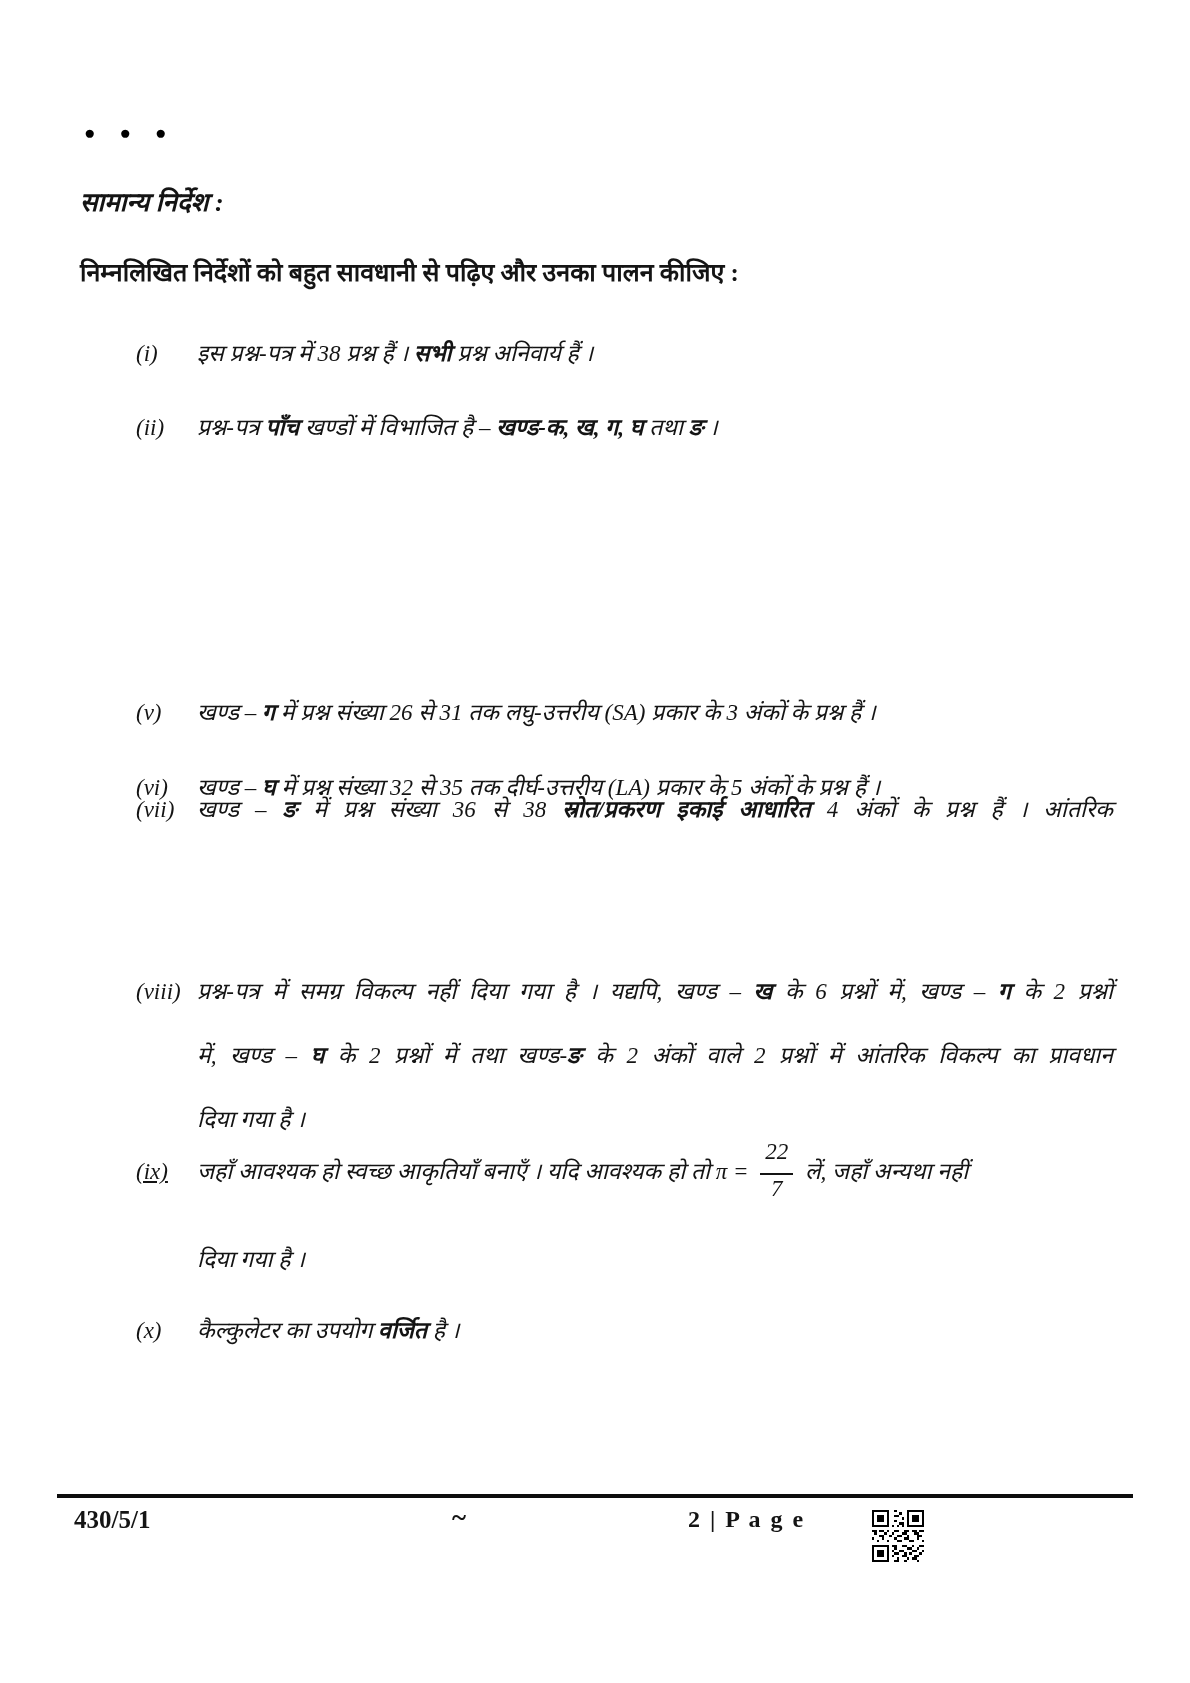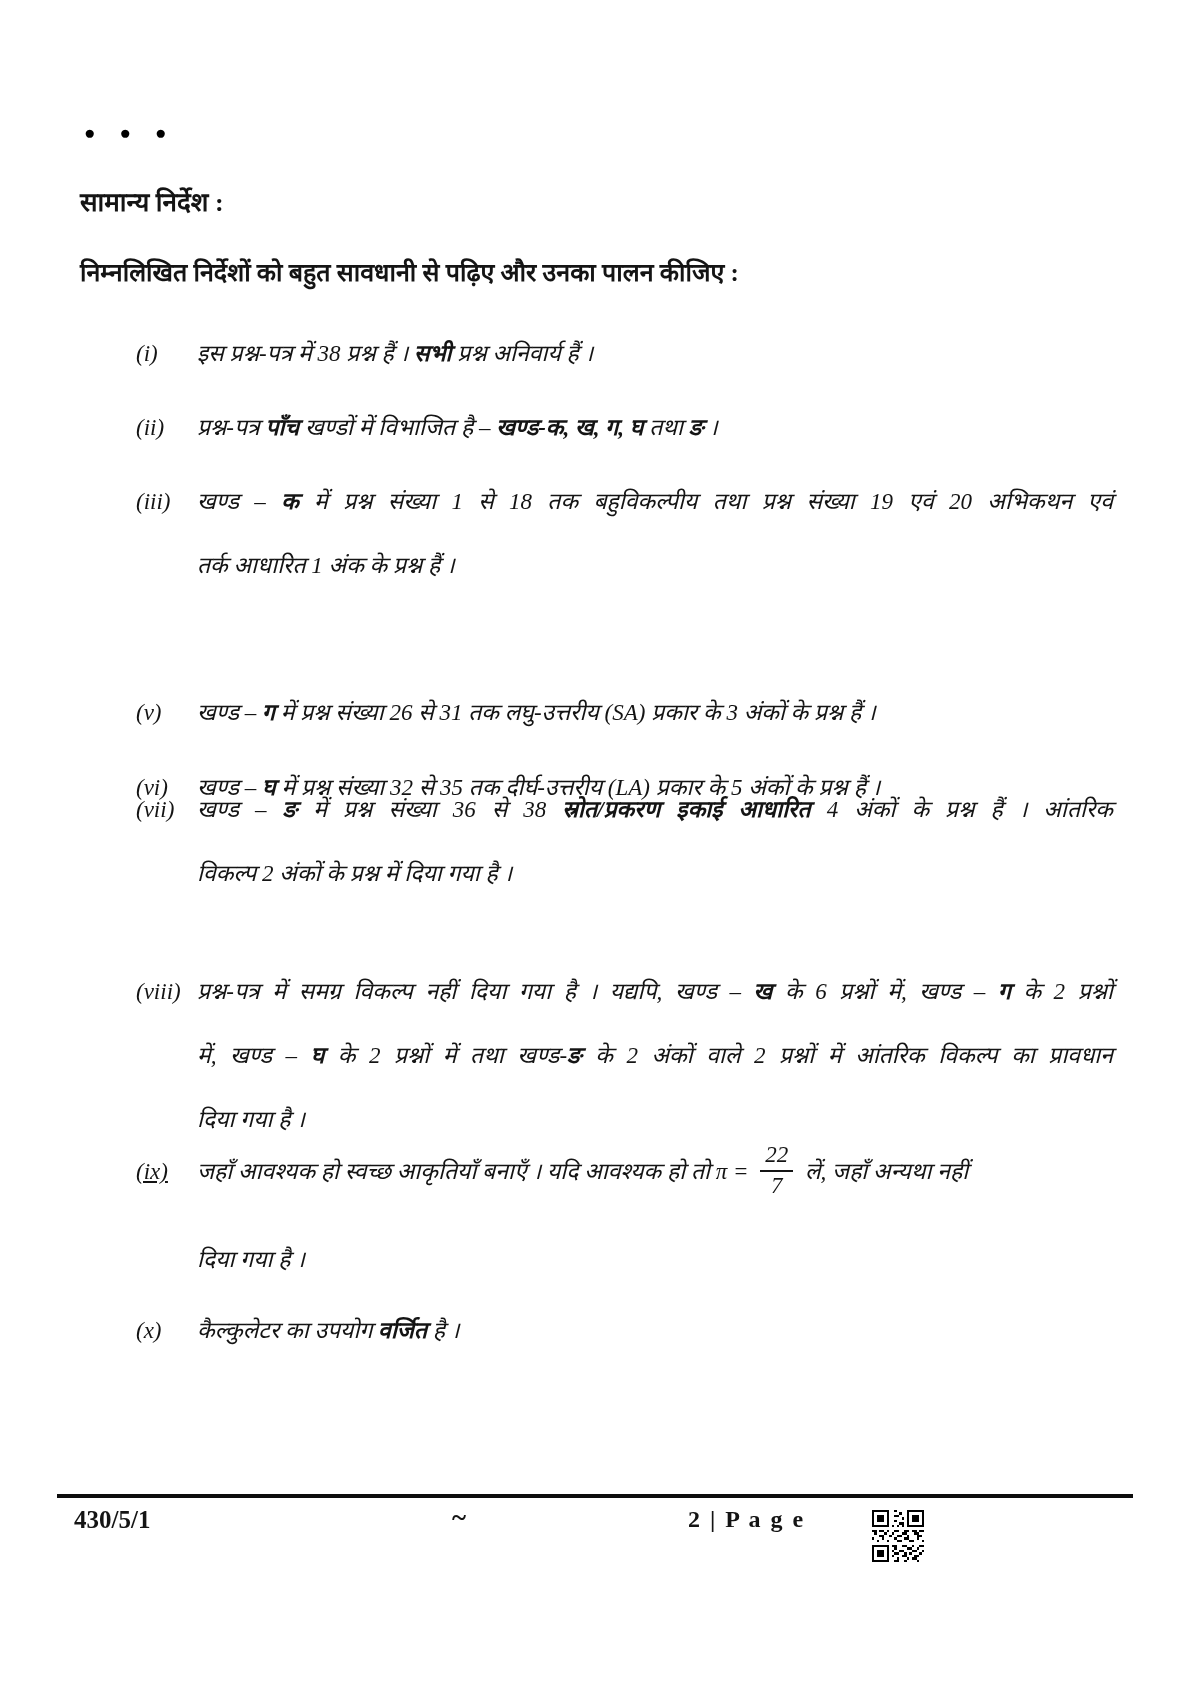--- a/index.html
+++ b/index.html
@@ -9,21 +9,21 @@
     overflow:hidden;
   }
   .page{position:absolute;inset:0;background:#fff;}
 
   .bullets{
     position:absolute;left:84px;top:122px;font-size:19px;color:#000;
     letter-spacing:24px;font-style:normal;
   }
   .heading{
     position:absolute;left:80px;top:186px;margin:0;
-    font-size:26px;font-weight:bold;line-height:34px;
+    font-size:26px;font-weight:bold;line-height:34px;font-style:italic;
   }
   .subheading{
     position:absolute;left:80px;top:256px;margin:0;
     font-size:25px;font-weight:bold;line-height:34px;text-align:right;
   }
 
   .item{
     position:absolute;left:136px;width:977px;
     font-style:italic;font-size:23px;
   }
@@ -43,21 +43,21 @@
   #it8{top:960px;}
   #it9{top:1128px;}
   #it9 .line{line-height:88px;}
   #it9 .num{line-height:88px;text-decoration:underline;}
   #it10{top:1299px;}
 
   .frac{
     display:inline-block;vertical-align:middle;text-align:center;
     line-height:1.08;margin:0 6px;transform:translateY(-3px);
   }
-  .frac .fn{display:block;padding:0 5px 2px;border-bottom:2px solid #141414;}
+  .frac .fn{display:block;padding:0 5px 8px;border-bottom:2px solid #141414;}
   .frac .fd{display:block;padding-top:2px;}
 
   .rule{position:absolute;left:57px;top:1494px;width:1076px;height:4px;background:#0d0d0d;}
   .paper-code{position:absolute;left:74px;top:1506px;font-size:25px;font-weight:bold;}
   .tilde{position:absolute;left:452px;top:1502px;font-size:27px;font-weight:bold;}
   .page-label{position:absolute;left:688px;top:1506px;font-size:24px;font-weight:bold;letter-spacing:2px;}
   .qr{position:absolute;left:872px;top:1510px;width:52px;height:52px;}
 </style>
 </head>
 <body>
@@ -76,48 +76,40 @@
     </div>
   </div>
 
   <div class="item" id="it2">
     <span class="num">(ii)</span>
     <div class="txt">
       <div class="line"><span>प्रश्न-पत्र </span><span class="b">पाँच</span><span> खण्डों में विभाजित है – </span><span class="b">खण्ड-क, ख, ग, घ</span><span> तथा </span><span class="b">ङ</span><span> ।</span></div>
     </div>
   </div>
 
-  <div class="item" id="it3">
-    <span class="num">(iii)</span>
-    <div class="txt">
-      <div class="line j"><span>खण्ड – </span><span class="b">क</span><span> में प्रश्न संख्या 1 से 18 तक बहुविकल्पीय तथा प्रश्न संख्या 19 एवं 20 अभिकथन एवं</span></div>
-      <div class="line"><span>तर्क आधारित 1 अंक के प्रश्न हैं ।</span></div>
-    </div>
-  </div>
 
 
   <div class="item" id="it5">
     <span class="num">(v)</span>
     <div class="txt">
       <div class="line"><span>खण्ड – </span><span class="b">ग</span><span> में प्रश्न संख्या 26 से 31 तक लघु-उत्तरीय (SA) प्रकार के 3 अंकों के प्रश्न हैं ।</span></div>
     </div>
   </div>
 
   <div class="item" id="it6">
     <span class="num">(vi)</span>
     <div class="txt">
       <div class="line"><span>खण्ड – </span><span class="b">घ</span><span> में प्रश्न संख्या 32 से 35 तक दीर्घ-उत्तरीय (LA) प्रकार के 5 अंकों के प्रश्न हैं ।</span></div>
     </div>
   </div>
 
   <div class="item" id="it7">
     <span class="num">(vii)</span>
     <div class="txt">
       <div class="line j"><span>खण्ड – </span><span class="b">ङ</span><span> में प्रश्न संख्या 36 से 38 </span><span class="b">स्रोत/प्रकरण इकाई आधारित</span><span> 4 अंकों के प्रश्न हैं । आंतरिक</span></div>
-      <div class="line"><span>विकल्प 2 अंकों के प्रश्न में दिया गया है ।</span></div>
     </div>
   </div>
 
   <div class="item" id="it8">
     <span class="num">(viii)</span>
     <div class="txt">
       <div class="line j"><span>प्रश्न-पत्र में समग्र विकल्प नहीं दिया गया है । यद्यपि, खण्ड – </span><span class="b">ख</span><span> के 6 प्रश्नों में, खण्ड – </span><span class="b">ग</span><span> के 2 प्रश्नों</span></div>
       <div class="line j"><span>में, खण्ड – </span><span class="b">घ</span><span> के 2 प्रश्नों में तथा खण्ड-</span><span class="b">ङ</span><span> के 2 अंकों वाले 2 प्रश्नों में आंतरिक विकल्प का प्रावधान</span></div>
       <div class="line"><span>दिया गया है ।</span></div>
     </div>

